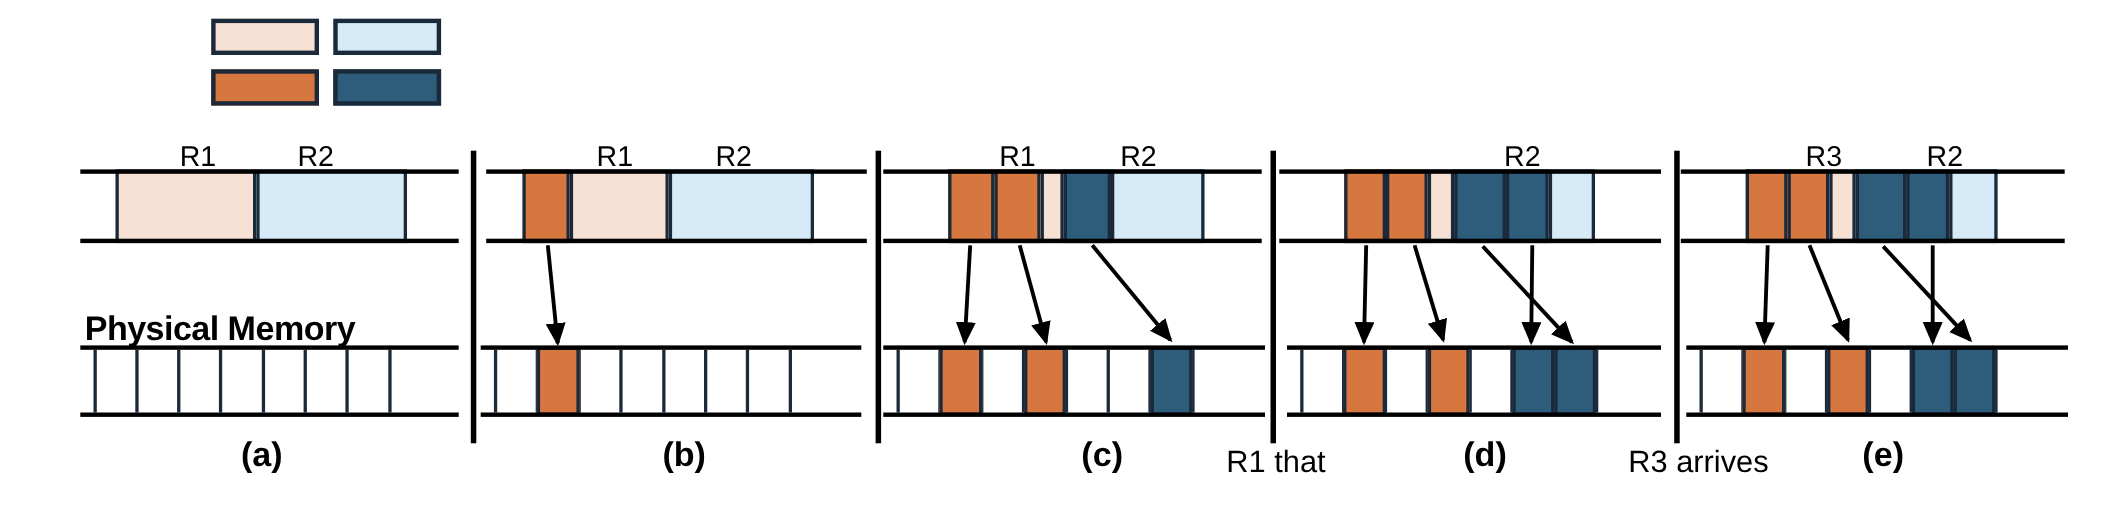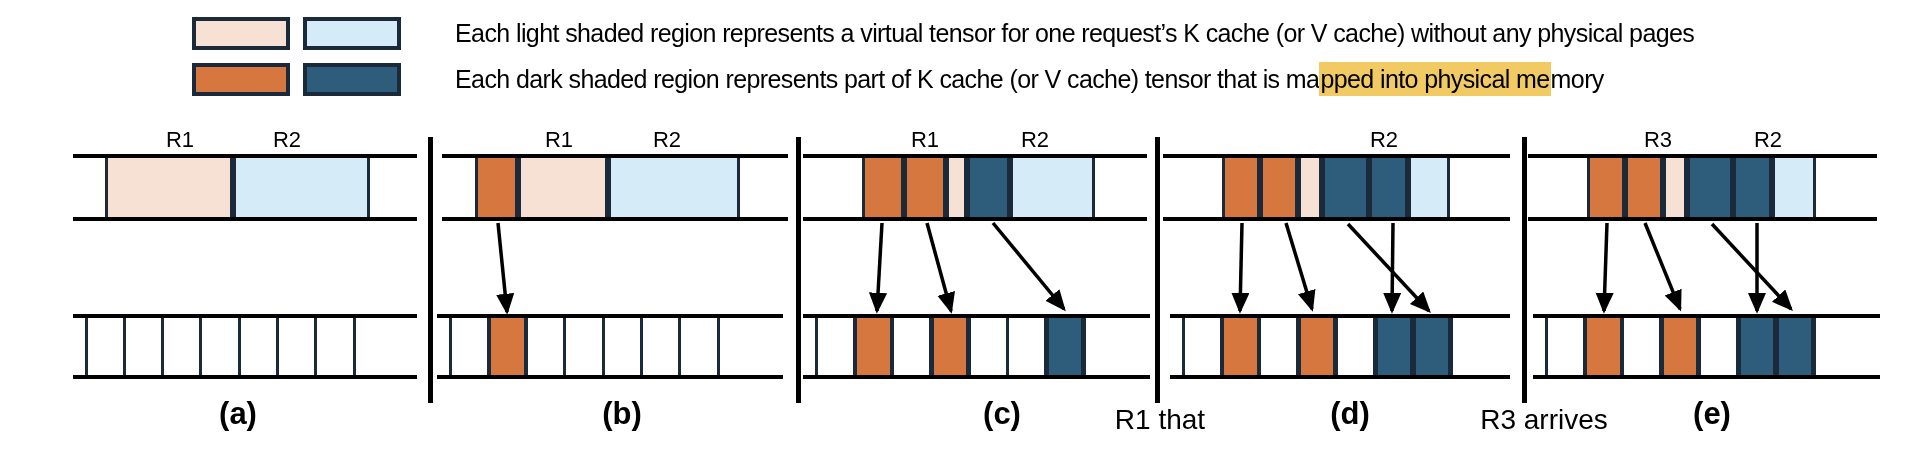--- a/index.html
+++ b/index.html
@@ -10,42 +10,41 @@
   .swatch{width:90px;height:25px;border:4px solid #1b2a3a;flex:0 0 auto;}
   .swatch + .swatch{margin-left:13px;}
   .legend-text{margin-left:54px;font-size:25px;letter-spacing:-0.6px;white-space:nowrap;}
   .hl{padding:3px 1px;}
   
   .hline{position:absolute;height:4px;background:#000;z-index:3;}
   .vblock{position:absolute;top:154px;height:67px;box-sizing:border-box;border:3px solid #1b2a3a;z-index:2;}
   .pcell{position:absolute;top:315px;height:63px;box-sizing:border-box;border:3px solid #1b2a3a;z-index:2;}
   .pdiv{position:absolute;top:318px;height:57px;width:3px;background:#1b2a3a;z-index:1;}
   .panel-divider{position:absolute;top:137px;height:266px;width:5px;background:#000;z-index:4;}
-  .rlabel{position:absolute;top:127px;font-size:22px;transform:translateX(-50%);white-space:nowrap;z-index:5;}
+  .rlabel{position:absolute;top:127px;font-size:26px;transform:translateX(-50%);white-space:nowrap;z-index:5;}
   .memlabel{position:absolute;font-size:31px;font-weight:bold;letter-spacing:-0.5px;white-space:nowrap;z-index:5;}
   .panel-letter{position:absolute;top:396px;font-size:31px;font-weight:bold;transform:translateX(-50%);z-index:5;}
   .annot{position:absolute;top:404px;font-size:28px;transform:translateX(-50%);white-space:nowrap;z-index:5;}
   #arrows{position:absolute;left:0;top:0;width:1924px;height:460px;z-index:6;pointer-events:none;}
 </style>
 </head>
 <body>
 
 <div id="canvas">
 
   <div class="legend-row" style="top:15px;">
     <div class="swatch" style="background: rgb(247, 225, 212);"></div>
     <div class="swatch" style="background: rgb(213, 236, 248);"></div>
-    <div class="legend-text"><span>Each light shaded region represents a virtual tensor for one request’s K cache (or V cache) without any physical pages</span><span class="hl"></span><span></span></div>
   </div>
   <div class="legend-row" style="top:61px;">
     <div class="swatch" style="background: rgb(213, 119, 62);"></div>
     <div class="swatch" style="background: rgb(46, 92, 123);"></div>
-    <div class="legend-text"><span>Each dark shaded region represents part of K cache (or V cache) tensor that is ma</span><span class="hl" style="background: rgb(241, 202, 100);">pped into physical me</span><span>mory</span></div>
   </div>
 
+  <div class="memlabel" style="left:77px;top:281px;">Physical Memory</div>
 
   <div id="diagram">
       <div class="hline" style="left: 73px; width: 344px; top: 154px;"></div>
       <div class="hline" style="left: 73px; width: 344px; top: 217px;"></div>
       <div class="vblock" style="left: 105px; width: 128px; background: rgb(247, 225, 212);"></div>
       <div class="vblock" style="left: 233px; width: 137px; background: rgb(213, 236, 248);"></div>
       <div class="rlabel" style="left: 180px;">R1</div>
       <div class="rlabel" style="left: 287px;">R2</div>
       <div class="hline" style="left: 73px; width: 344px; top: 314px;"></div>
       <div class="hline" style="left: 73px; width: 344px; top: 375px;"></div>

